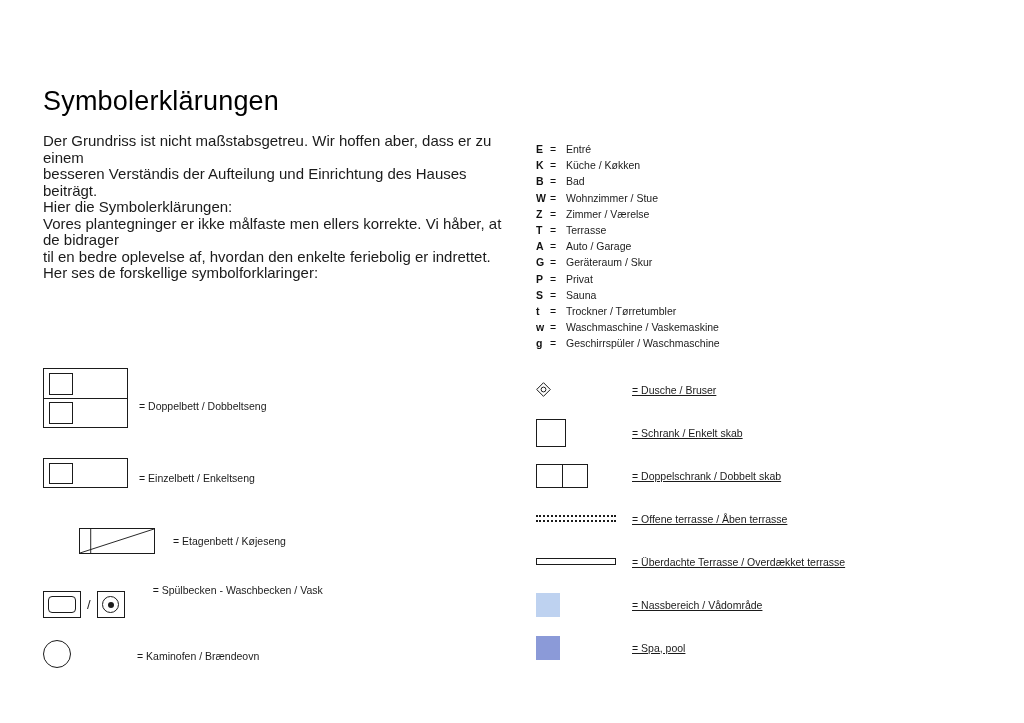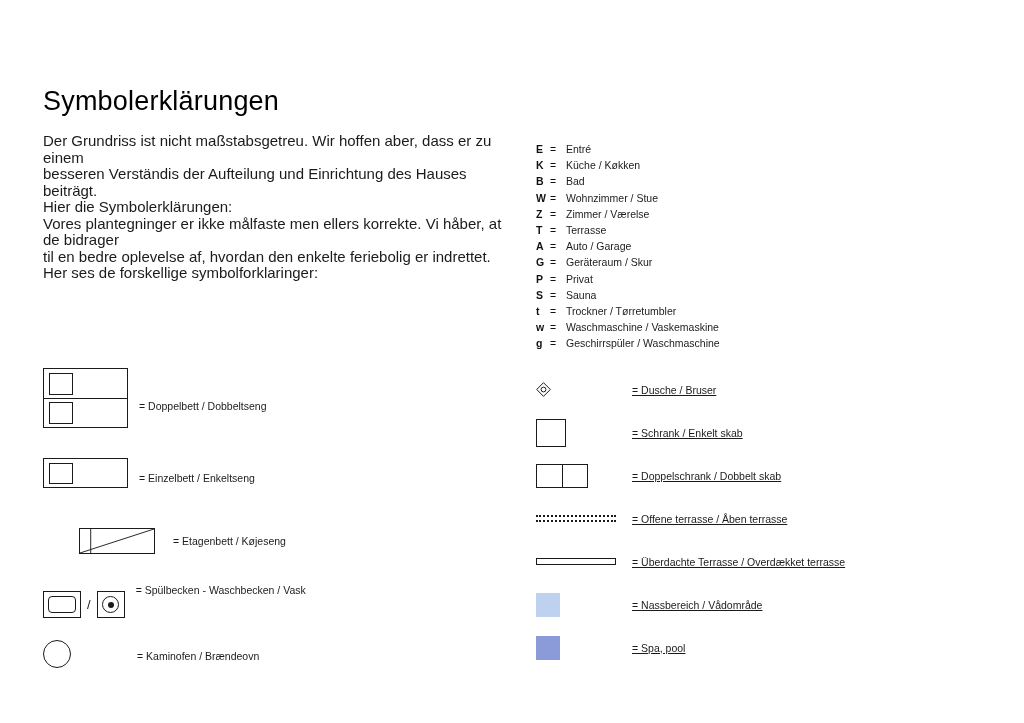--- a/index.html
+++ b/index.html
@@ -397,21 +397,21 @@
       <div class="sym sink-group">
         <div class="sink-rect">
           <div class="inner"></div>
         </div>
         <span class="sink-slash">/</span>
         <div class="basin-rect">
           <div class="circ"></div>
           <div class="dot"></div>
         </div>
       </div>
-      <div class="legend-label" style="margin-left:11px; align-self:center; margin-top:6px;">= Spülbecken - Waschbecken / Vask</div>
+      <div class="legend-label" style="margin-left:28px; align-self:center; margin-top:6px;">= Spülbecken - Waschbecken / Vask</div>
     </div>
 
     <div class="legend-row" style="height:46px; margin-top:4px;">
       <div style="width:42px; display:flex; justify-content:flex-start;">
         <div class="sym stove"></div>
       </div>
       <div class="legend-label" style="margin-left:52px; align-self:flex-end; margin-bottom:6px;">= Kaminofen / Brændeovn</div>
     </div>
 
   </div>

